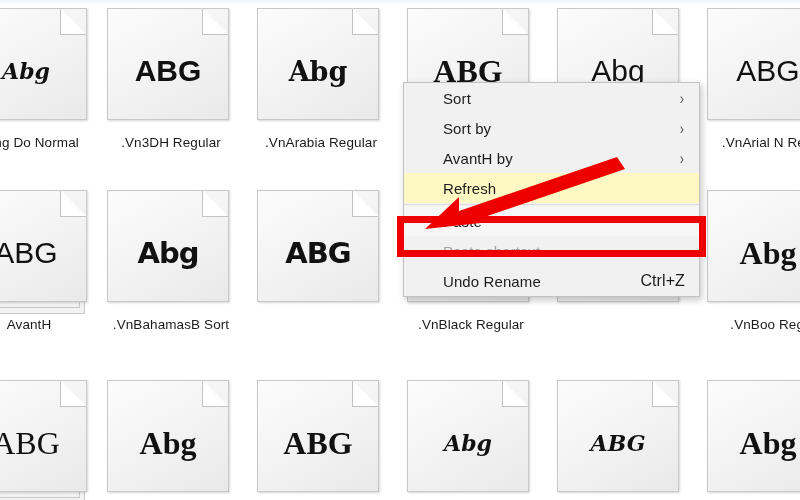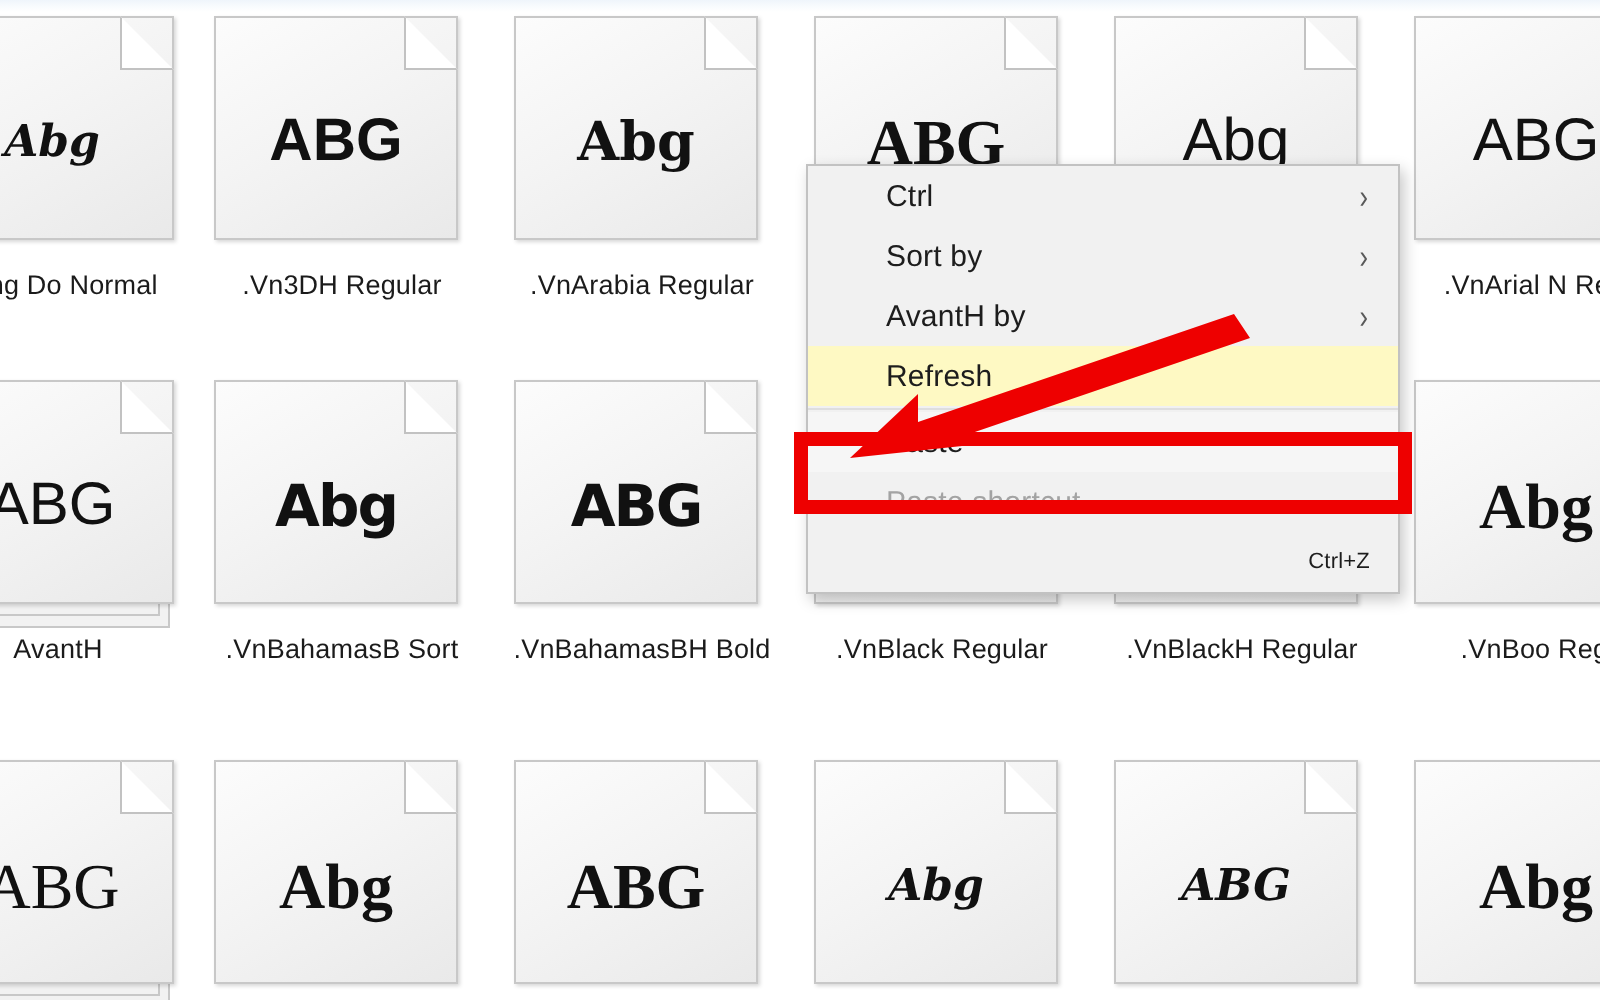--- a/index.html
+++ b/index.html
@@ -154,21 +154,21 @@
     margin-left: auto;
     font-family: "Liberation Sans", sans-serif;
     font-size: 17px;
     color: #5a5a5a;
     line-height: 1;
     transform: scaleX(0.75);
   }
 
   .menu-item .accel {
     margin-left: auto;
-    font-size: 11px;
+    font-size: 16px;
     color: #1d1d1d;
   }
 
   .menu-sep {
     height: 1px;
     background: #dedede;
     margin: 1px 0;
   }
 
   
@@ -264,35 +264,33 @@
           <div class="sheet"></div>
           <div class="glyph g-round">Abg</div>
         </div>
         <div class="file-label">.VnBahamasB Sort</div>
       </div>
       <div class="file-cell" style="left: 250px;">
         <div class="icon-wrap">
           <div class="sheet"></div>
           <div class="glyph g-round">ABG</div>
         </div>
-        <div class="file-label">.VnBahamasBH Bold</div>
       </div>
       <div class="file-cell" style="left: 400px;">
         <div class="icon-wrap">
           <div class="sheet"></div>
           <div class="glyph g-sans-b">ABG</div>
         </div>
         <div class="file-label">.VnBlack Regular</div>
       </div>
       <div class="file-cell" style="left: 550px;">
         <div class="icon-wrap">
           <div class="sheet"></div>
           <div class="glyph g-sans-b">ABG</div>
         </div>
-        <div class="file-label">.VnBlackH Regular</div>
       </div>
       <div class="file-cell" style="left: 700px;">
         <div class="icon-wrap">
           <div class="sheet"></div>
           <div class="glyph g-serif-b">Abg</div>
         </div>
         <div class="file-label">.VnBoo Regu</div>
       </div>
     </div>
     <div class="grid-row" style="top: 380px;">
@@ -338,21 +336,21 @@
           <div class="sheet"></div>
           <div class="glyph g-serif-b">Abg</div>
         </div>
         <div class="file-label"></div>
       </div>
     </div>
   </div>
 
 <div id="context-menu">
     <div class="menu-item" id="menu-item-view">
-      <span class="label">Ctrl</span>
+      <span class="label">Sort</span>
       <span class="chevron">›</span>
     </div>
     <div class="menu-item" id="menu-item-sort-by">
       <span class="label">Sort by</span>
       <span class="chevron">›</span>
     </div>
     <div class="menu-item" id="menu-item-group-by">
       <span class="label">AvantH by</span>
       <span class="chevron">›</span>
     </div>
@@ -360,20 +358,21 @@
       <span class="label">Refresh</span>
     </div>
     <div class="menu-sep"></div>
     <div class="menu-item" id="menu-item-paste">
       <span class="label">Paste</span>
     </div>
     <div class="menu-item disabled" id="menu-item-paste-shortcut">
       <span class="label">Paste shortcut</span>
     </div>
     <div class="menu-item" id="menu-item-undo-rename">
+      <span class="label">Undo Rename</span>
       <span class="accel">Ctrl+Z</span>
     </div>
   </div>
 
 <div id="paste-callout"></div>
 
 <svg id="paste-arrow" viewBox="0 0 200 80" xmlns="http://www.w3.org/2000/svg">
   <polygon points="0,74 34,42 34,56 192,2 200,14 42,68 56,68" fill="#ee0000"></polygon>
 </svg>
 

